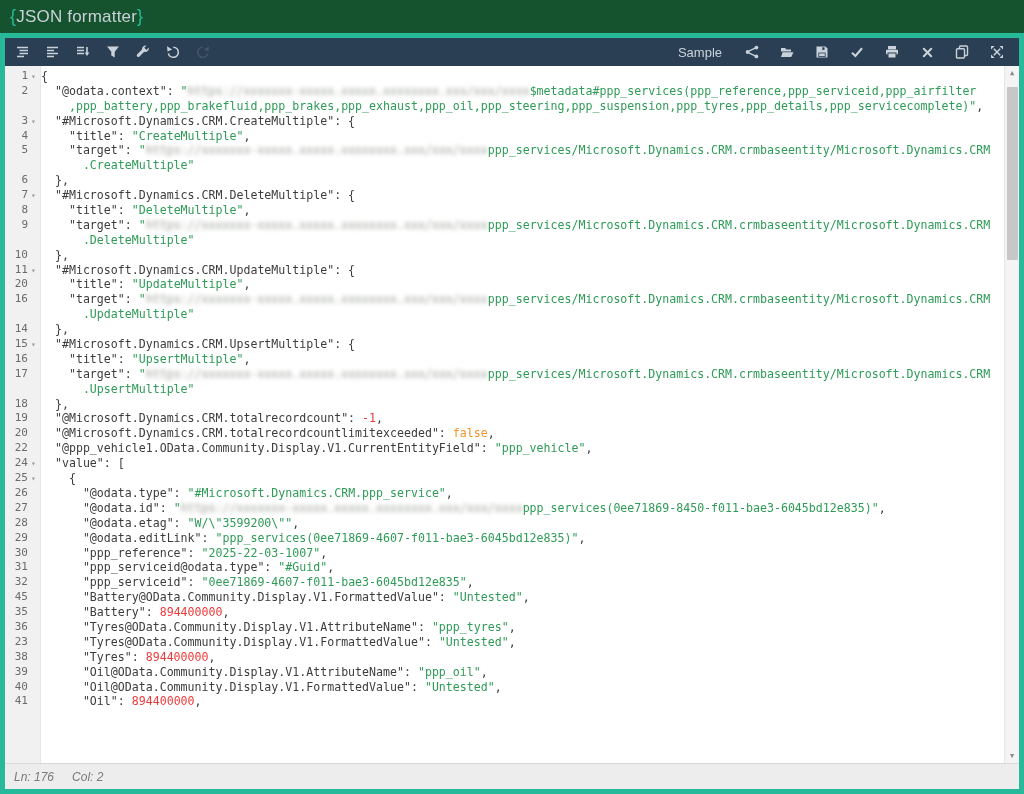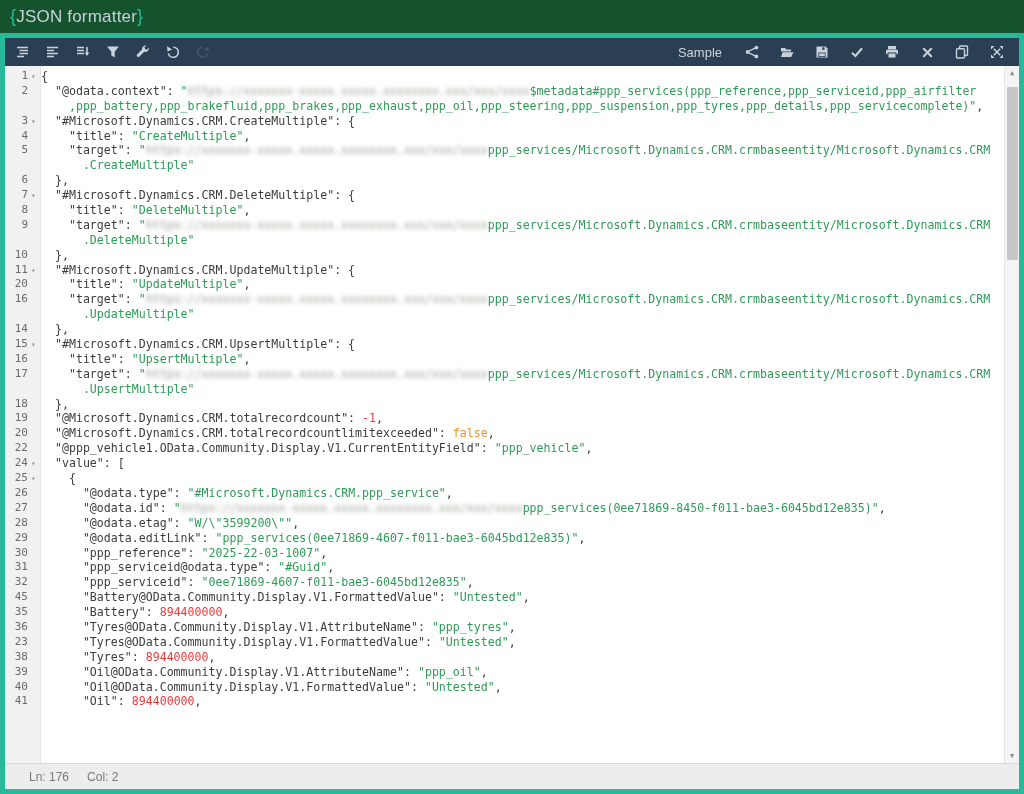--- a/index.html
+++ b/index.html
@@ -49,22 +49,22 @@
   .vscroll { position:absolute; top:0; right:0; bottom:0; width:15px;
              background:#f4f4f4; border-left:1px solid #e6e6e6; }
   .vs-arrow { position:absolute; left:0; width:14px; height:12px; color:#8a8a8a;
               font-size:7px; text-align:center; line-height:12px; cursor:pointer; }
   .vs-up { top:1px; } .vs-down { bottom:1px; }
   .vs-thumb { position:absolute; left:1.5px; top:21px; width:11px; height:173px;
               background:#c7c7c7; border-radius:1px; cursor:pointer; }
 
   
   .statusbar { height:26px; background:#ededed; border-top:1px solid #d8d8d8;
-               display:flex; align-items:center; padding:0 24px; flex:0 0 auto;
-               font-size:12px; color:#7a7a7a; }
+               display:flex; align-items:center; padding:0 9px; flex:0 0 auto;
+               font-size:12px; color:#7a7a7a;font-style:italic; }
   .status-item { margin-right:18px; }
 </style>
 </head>
 <body>
 
 <div class="app-header">
   <div class="app-title"><span class="brace">{</span><span>JSON formatter</span><span class="brace">}</span></div>
 </div>
 
 <div class="frame">

